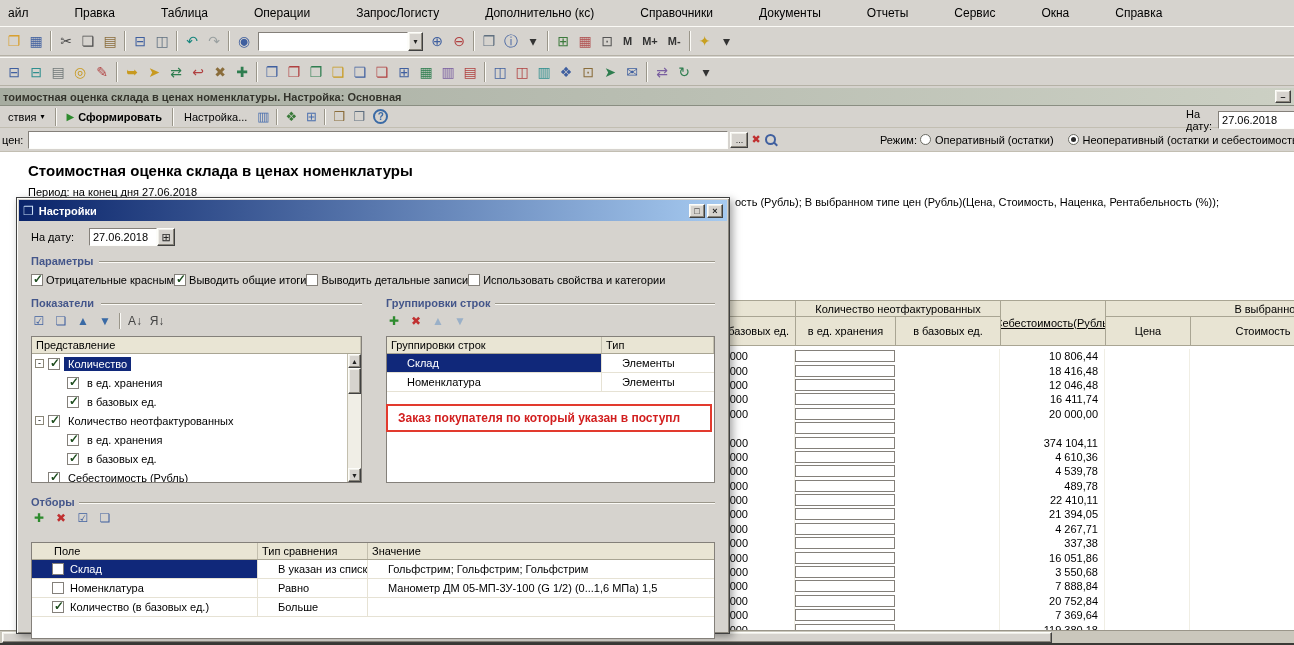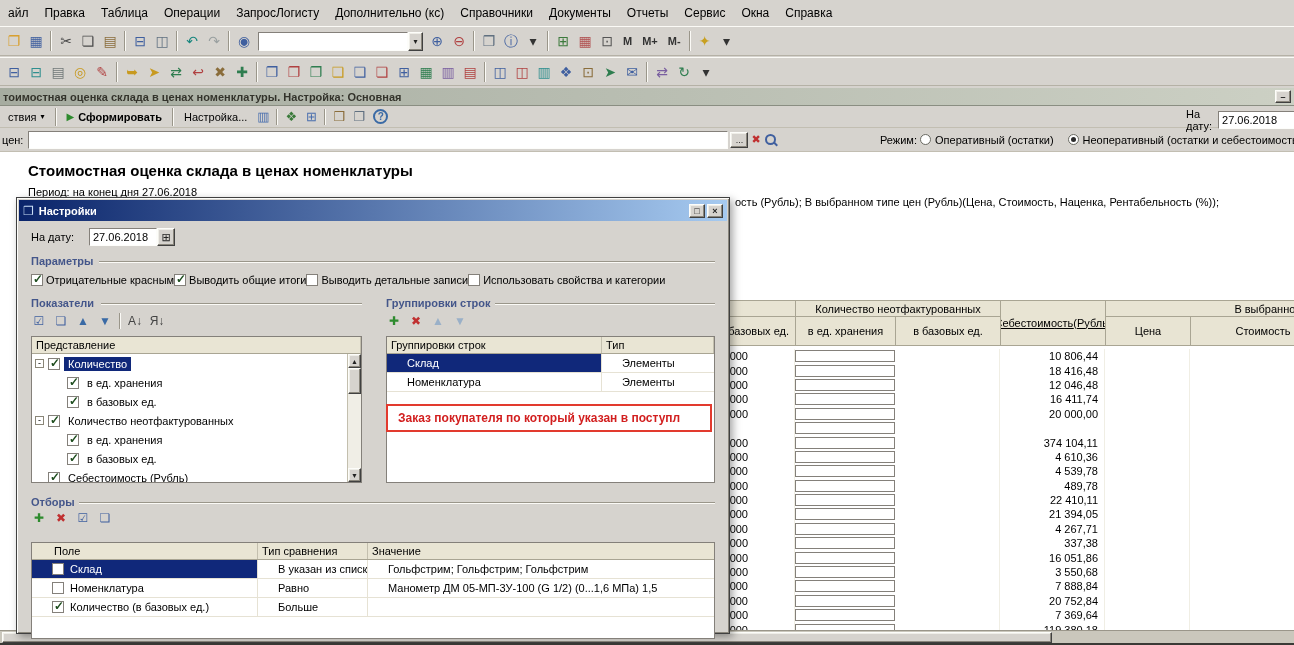--- a/index.html
+++ b/index.html
@@ -10,21 +10,21 @@
   
   .btn3d{background:#d6d3ce;border:1px solid;border-color:#fdfdfa #404040 #404040 #fdfdfa;
          box-shadow:inset -1px -1px 0 #8a867c, inset 1px 1px 0 #efeee8;
          display:inline-flex;align-items:center;justify-content:center;color:#222;}
   .sunken{background:#fff;border:1px solid;border-color:#84807a #fdfdfa #fdfdfa #84807a;
           font-family:"Liberation Sans",sans-serif;font-size:11px;padding:1px 3px;}
   .vsep{display:inline-block;width:2px;height:18px;border-left:1px solid #9a968a;border-right:1px solid #fbfaf6;margin:0 4px;}
 
   
   .menubar{position:absolute;left:0;top:2px;width:100%;height:22px;display:flex;align-items:center;}
-  .menu-items{display:flex;align-items:center;}
+  .menu-items{display:flex;align-items:center;gap:30px;}
   .menu-item{padding:3px 8px;font-size:12px;cursor:default;white-space:nowrap;}
 
   
   .toolbar{position:absolute;left:0;width:100%;display:flex;align-items:center;padding-left:3px;
            border-top:1px solid #fbfaf6;border-bottom:1px solid #b5b1a6;}
   .tb1{top:26px;height:30px;}
   .tb2{top:57px;height:29px;}
   .tb-seg{display:inline-flex;align-items:center;}
   .tbicon{width:22px;height:22px;display:inline-flex;align-items:center;justify-content:center;cursor:default;}
   .tbicon i{font-style:normal;font-size:14px;line-height:1;}

